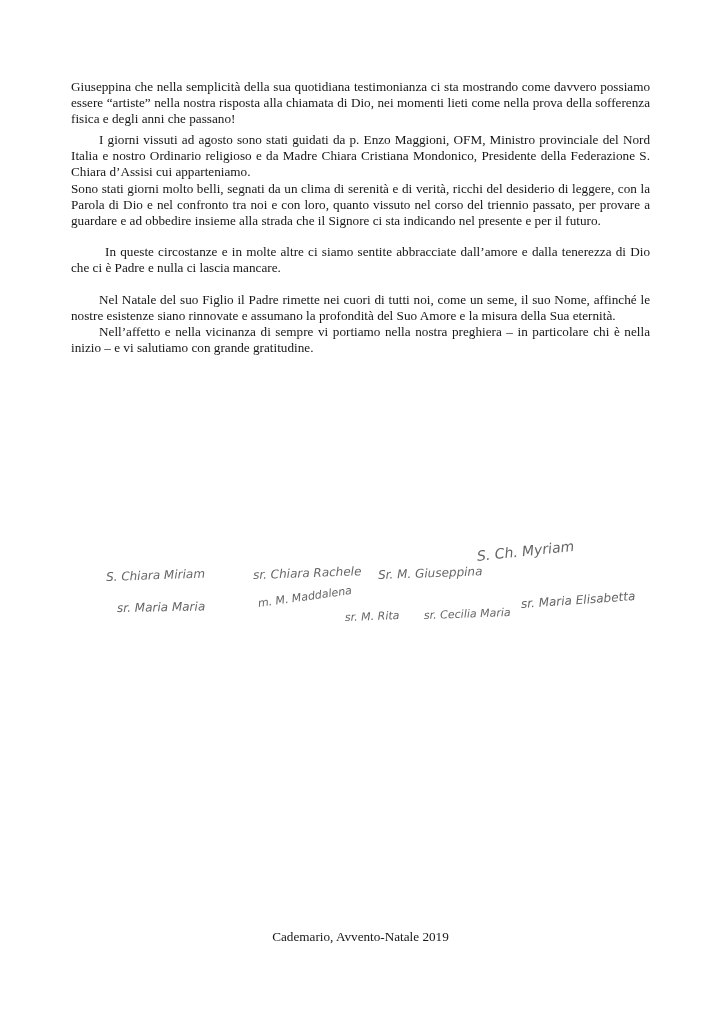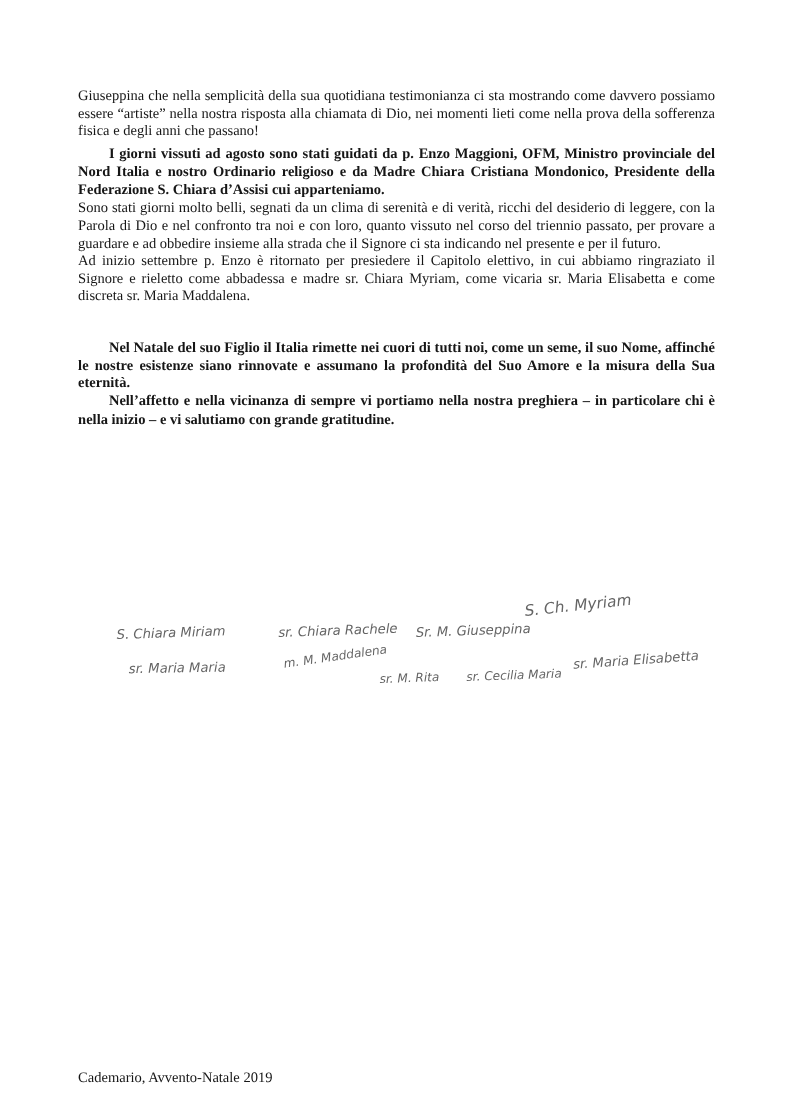--- a/index.html
+++ b/index.html
@@ -36,21 +36,21 @@
     margin: 0;
     font-size: 13.2px;
     line-height: 16.1px;
     text-align: justify;
     text-justify: inter-word;
     hyphens: none;
     color: #161616;
   }
 
   p.indent { text-indent: 34px; }
-  p.indent-sm { text-indent: 28px; font-weight: bold; }
+  p.indent-sm { text-indent: 28px; }
   p.noindent { text-indent: 0; }
 
   .gap-sm { height: 5px; }
   .gap-md { height: 15px; }
   .gap-lg { height: 16px; }
 
   
   .signatures {
     position: absolute;
     left: 0;
@@ -65,49 +65,48 @@
     color: #4a4a4a;
     white-space: nowrap;
     opacity: 0.85;
   }
 
   .footer {
     position: absolute;
     left: 71px;
     top: 929px;
     width: 579px;
-    text-align: left;
+    text-align: center;
     font-size: 13.2px;
     line-height: 16px;
     color: #161616;
-    margin-top: 43px;
   }
 </style>
 </head>
 <body>
 
 <div class="page">
 
   <div class="text-body">
 
     <p class="para noindent">Giuseppina che nella semplicità della sua quotidiana testimonianza ci sta mostrando come davvero possiamo essere “artiste” nella nostra risposta alla chiamata di Dio, nei momenti lieti come nella prova della sofferenza fisica e degli anni che passano!</p>
     <div class="gap-sm"></div>
 
 
     <p class="para indent-sm">I giorni vissuti ad agosto sono stati guidati da p. Enzo Maggioni, OFM, Ministro provinciale del Nord Italia e nostro Ordinario religioso e da Madre Chiara Cristiana Mondonico, Presidente della Federazione S. Chiara d’Assisi cui apparteniamo.</p>
 
     <p class="para noindent">Sono stati giorni molto belli, segnati da un clima di serenità e di verità, ricchi del desiderio di leggere, con la Parola di Dio e nel confronto tra noi e con loro, quanto vissuto nel corso del triennio passato, per provare a guardare e ad obbedire insieme alla strada che il Signore ci sta indicando nel presente e per il futuro.</p>
 
-    <p class="para noindent">Ad inizio settembre p. Enzo è ritornato per presiedere il Capitolo elettivo, in cui abbiamo ringraziato il Signore e rieletto come abbadessa e madre sr. Chiara Myriam, come vicaria sr. Maria Elisabetta e come discreta sr. Maria Maddalena.</p>
     <div class="gap-md"></div>
 
 
+    <p class="para indent">In queste circostanze e in molte altre ci siamo sentite abbracciate dall’amore e dalla tenerezza di Dio che ci è Padre e nulla ci lascia mancare.</p>
     <div class="gap-lg"></div>
 
-    <p class="para indent-sm">Nel Natale del suo Figlio il Italia rimette nei cuori di tutti noi, come un seme, il suo Nome, affinché le nostre esistenze siano rinnovate e assumano la profondità del Suo Amore e la misura della Sua eternità.</p>
+    <p class="para indent-sm">Nel Natale del suo Figlio il Padre rimette nei cuori di tutti noi, come un seme, il suo Nome, affinché le nostre esistenze siano rinnovate e assumano la profondità del Suo Amore e la misura della Sua eternità.</p>
 
     <p class="para indent-sm">Nell’affetto e nella vicinanza di sempre vi portiamo nella nostra preghiera – in particolare chi è nella inizio – e vi salutiamo con grande gratitudine.</p>
 
   </div>
 
   <div class="signatures">
       <span class="sig" style="left: 477px; top: 8px; font-size: 14px; transform: rotate(-6deg); transform-origin: left center;">S. Ch. Myriam</span>
       <span class="sig" style="left: 106px; top: 30px; font-size: 12px; transform: rotate(-2deg); transform-origin: left center;">S. Chiara Miriam</span>
       <span class="sig" style="left: 253px; top: 28px; font-size: 12px; transform: rotate(-2deg); transform-origin: left center;">sr. Chiara Rachele</span>
       <span class="sig" style="left: 378px; top: 28px; font-size: 12px; transform: rotate(-2deg); transform-origin: left center;">Sr. M. Giuseppina</span>

